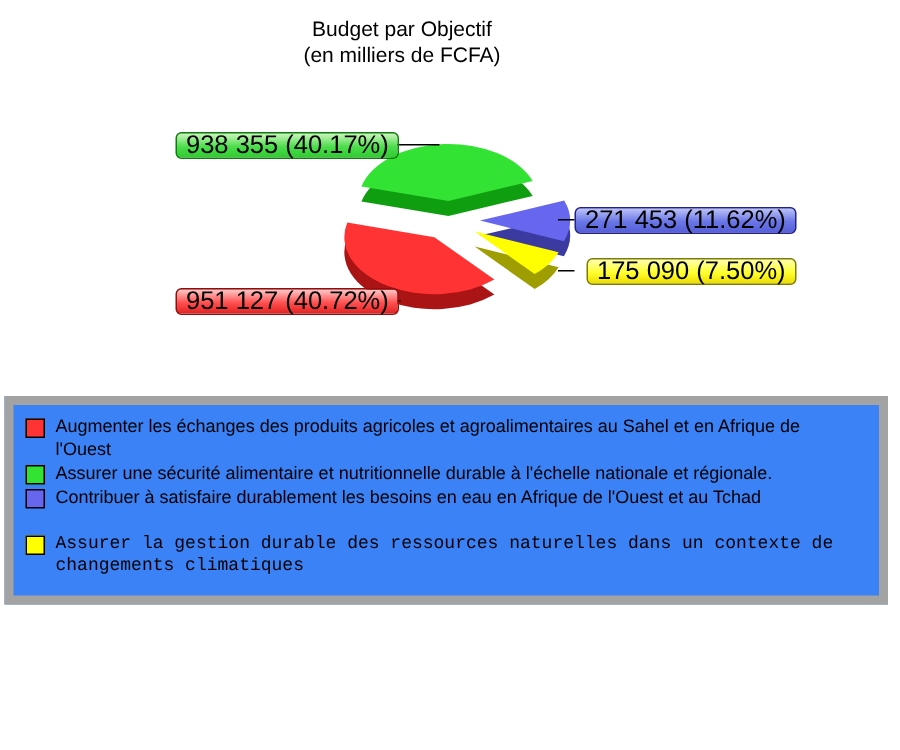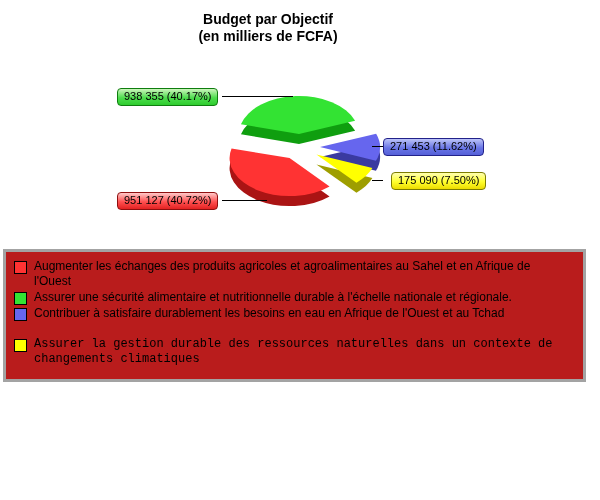--- a/index.html
+++ b/index.html
@@ -1,43 +1,43 @@
 <!DOCTYPE html>
 <html><head>
 <meta charset="utf-8">
 <style>
   html,body{margin:0;padding:0;}
   body{width:600px;height:500px;background:#ffffff;position:relative;overflow:hidden;
        font-family:"Liberation Sans",sans-serif;}
   .stage{position:absolute;inset:0;width:600px;height:500px;}
 
   .title{position:absolute;top:11px;left:0;width:536px;text-align:center;
-         font-weight:bold;font-size:14px;line-height:17px;color:#000;}
+         font-weight:normal;font-size:14px;line-height:17px;color:#000;}
 
   #pie-svg{position:absolute;left:0;top:0;pointer-events:none;}
 
-  .callout{position:absolute;font-size:11px;line-height:13px;color:#000;
+  .callout{position:absolute;font-size:17px;line-height:13px;color:#000;
            padding:1px 6px 2px 6px;border-radius:4px;border:1px solid;white-space:nowrap;}
   .co-green {left:117px;top:88px; border-color:#0f7d0f;
              background:linear-gradient(#cdf5bd,#4ddd4d 55%,#2ecc2e);}
   .co-red   {left:117px;top:192px;border-color:#8f0f0f;
              background:linear-gradient(#ffc9c9,#ff5050 55%,#e32222);}
   .co-blue  {left:383px;top:138px;border-color:#22228a;
              background:linear-gradient(#bcc4f8,#6a76e6 55%,#5560d8);}
   .co-yellow{left:391px;top:172px;border-color:#7d7d00;
              background:linear-gradient(#ffffb0,#ffff2e 55%,#ecdc00);}
 
   .leader{position:absolute;height:1px;background:#000;}
   #leader-green {left:222px;top:96px; width:71px;}
   #leader-red   {left:222px;top:200px;width:45px;}
   #leader-blue  {left:372px;top:146px;width:11px;}
   #leader-yellow{left:372px;top:180px;width:11px;}
 
-  #legend{position:absolute;left:3px;top:249px;width:561px;height:115px;
-          border:3px solid #a3a3a3;background:#b91c1c;padding:6px 8px;font-size:12px;}
+  #legend{position:absolute;left:3px;top:264px;width:561px;height:115px;
+          border:6px solid #a3a3a3;background:#3b82f6;padding:6px 8px;font-size:12px;}
   .li{display:flex;align-items:flex-start;margin:1px 0;}
   .li.gap{margin-top:16px;font-family:Liberation Mono, monospace;}
   .sw{flex:0 0 11px;width:11px;height:11px;border:1px solid #000;margin:2px 7px 0 0;}
   .lt{white-space:pre-line;line-height:15px;color:#000;}
 </style>
 </head>
 <body>
 
 <div class="stage">
 

